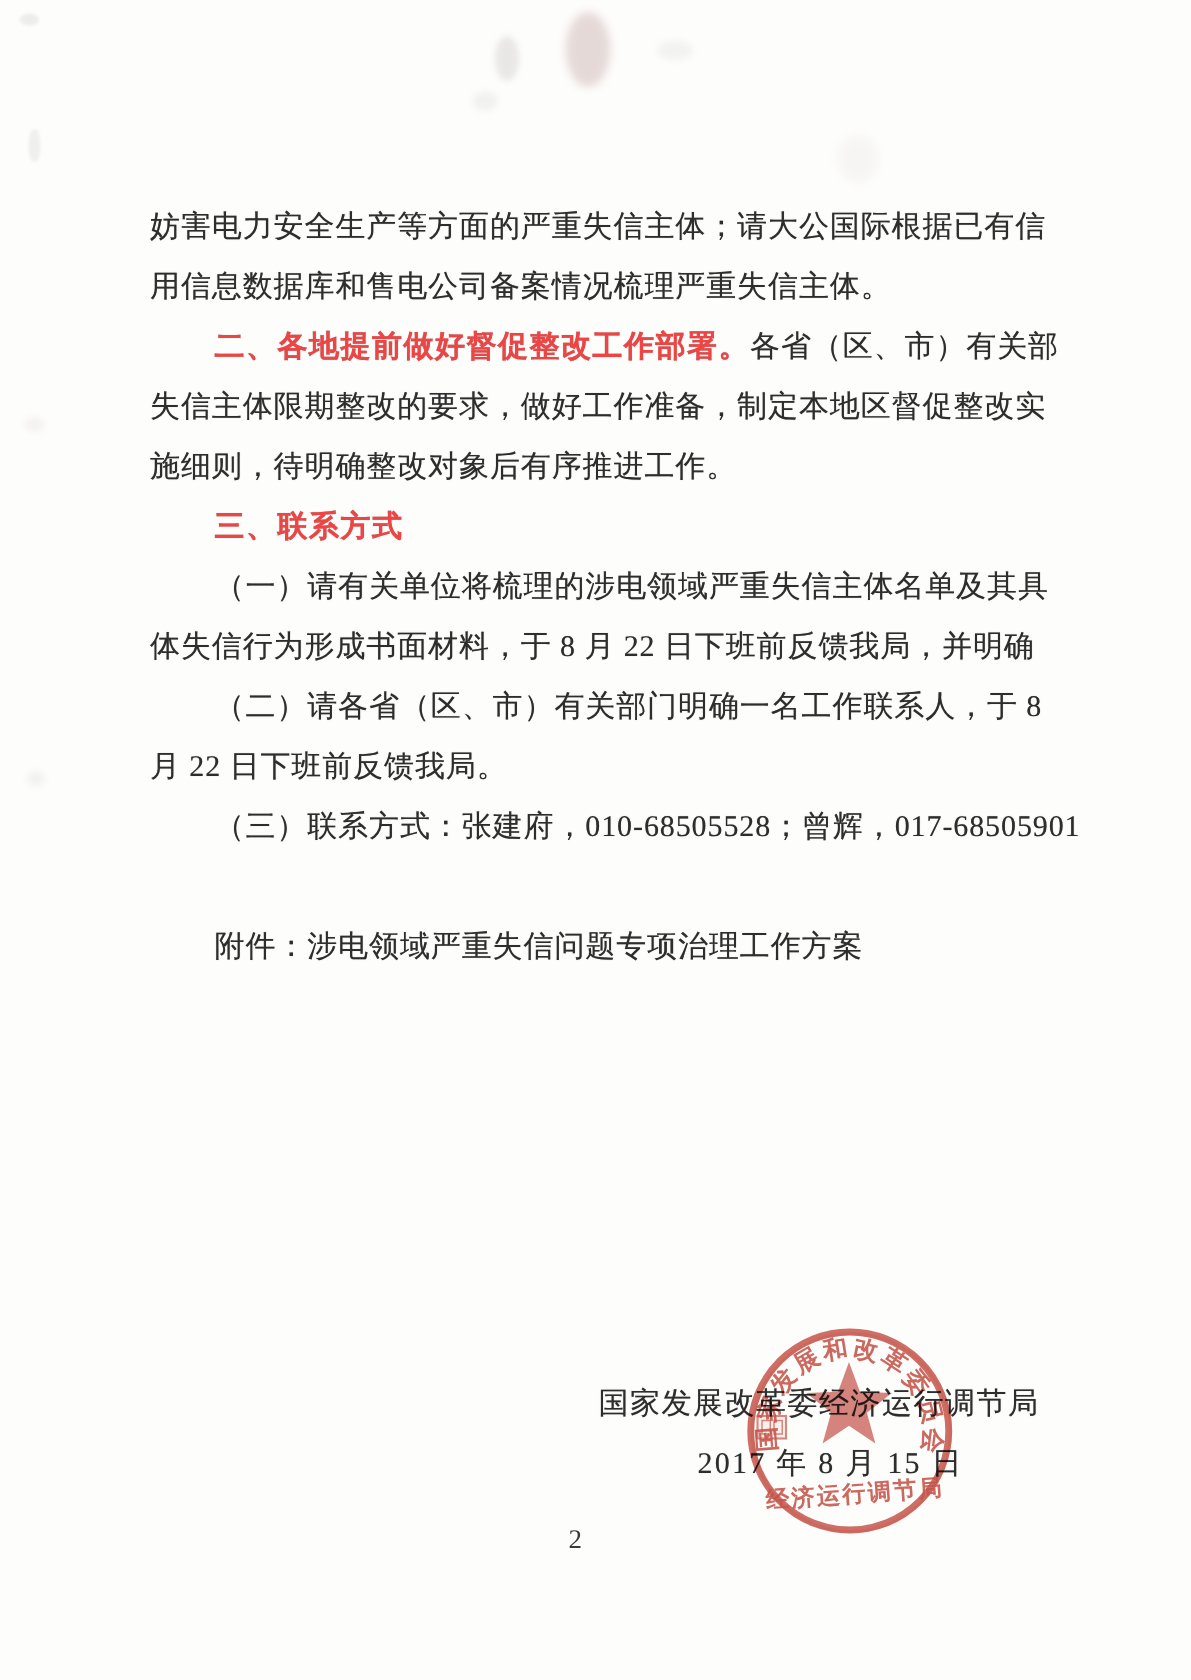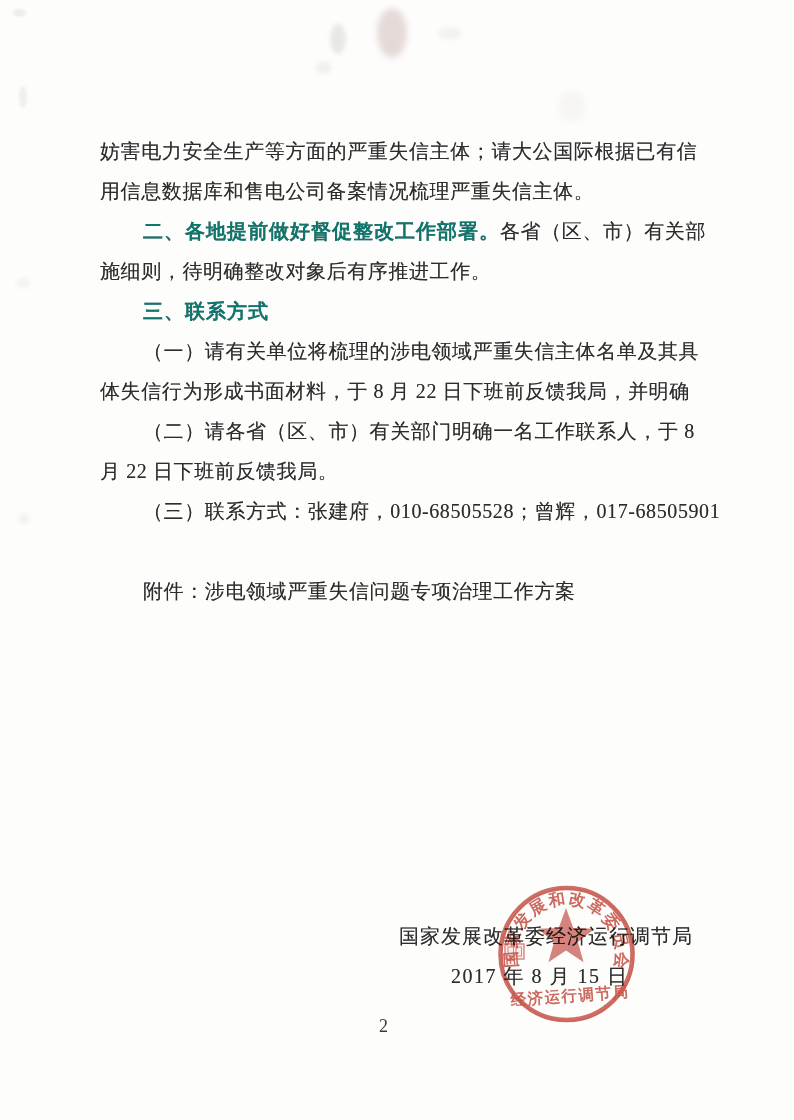--- a/index.html
+++ b/index.html
@@ -18,30 +18,30 @@
   .line {
     height:40px; line-height:40px;
     font-size:20px; letter-spacing:0.6px;
     white-space:pre;
     text-shadow:0 0 0.5px rgba(40,40,40,.5);
   }
   .indent { padding-left:43px; }
   .blank { height:40px; }
   .hei {
     font-family:Liberation Serif, serif;
-    font-weight:700; color:#0f766e; letter-spacing:1px;
+    font-weight:700; color:#ef4444; letter-spacing:1px;
   }
   
   .sig-issuer {
     position:absolute; left:399px; top:921px;
     font-size:20px; letter-spacing:1px; line-height:30px;
     text-shadow:0 0 0.5px rgba(40,40,40,.5);
   }
   .sig-date {
-    position:absolute; left:451px; top:961px;
+    position:absolute; left:465px; top:961px;
     font-size:20px; letter-spacing:1.5px; line-height:30px;
     text-shadow:0 0 0.5px rgba(40,40,40,.5);
   }
   .page-number {
     position:absolute; left:379px; top:1016px;
     font-size:18px; color:#3a3a3a;
   }
   
   .seal {
     position:absolute; left:492px; top:880px;
@@ -73,20 +73,21 @@
   <div class="spot spot-f"></div>
   <div class="spot spot-g"></div>
   <div class="spot spot-h"></div>
   <div class="spot spot-i"></div>
 
   <div class="doc-body">
     <div class="line">妨害电力安全生产等方面的严重失信主体；请大公国际根据已有信</div>
     <div class="line">用信息数据库和售电公司备案情况梳理严重失信主体。</div>
 
     <div class="line indent"><span class="hei">二、各地提前做好督促整改工作部署。</span><span>各省（区、市）有关部</span></div>
+    <div class="line">失信主体限期整改的要求，做好工作准备，制定本地区督促整改实</div>
     <div class="line">施细则，待明确整改对象后有序推进工作。</div>
 
     <div class="line indent hei">三、联系方式</div>
 
     <div class="line indent">（一）请有关单位将梳理的涉电领域严重失信主体名单及其具</div>
     <div class="line">体失信行为形成书面材料，于 8 月 22 日下班前反馈我局，并明确</div>
 
     <div class="line indent">（二）请各省（区、市）有关部门明确一名工作联系人，于 8</div>
     <div class="line">月 22 日下班前反馈我局。</div>
 

